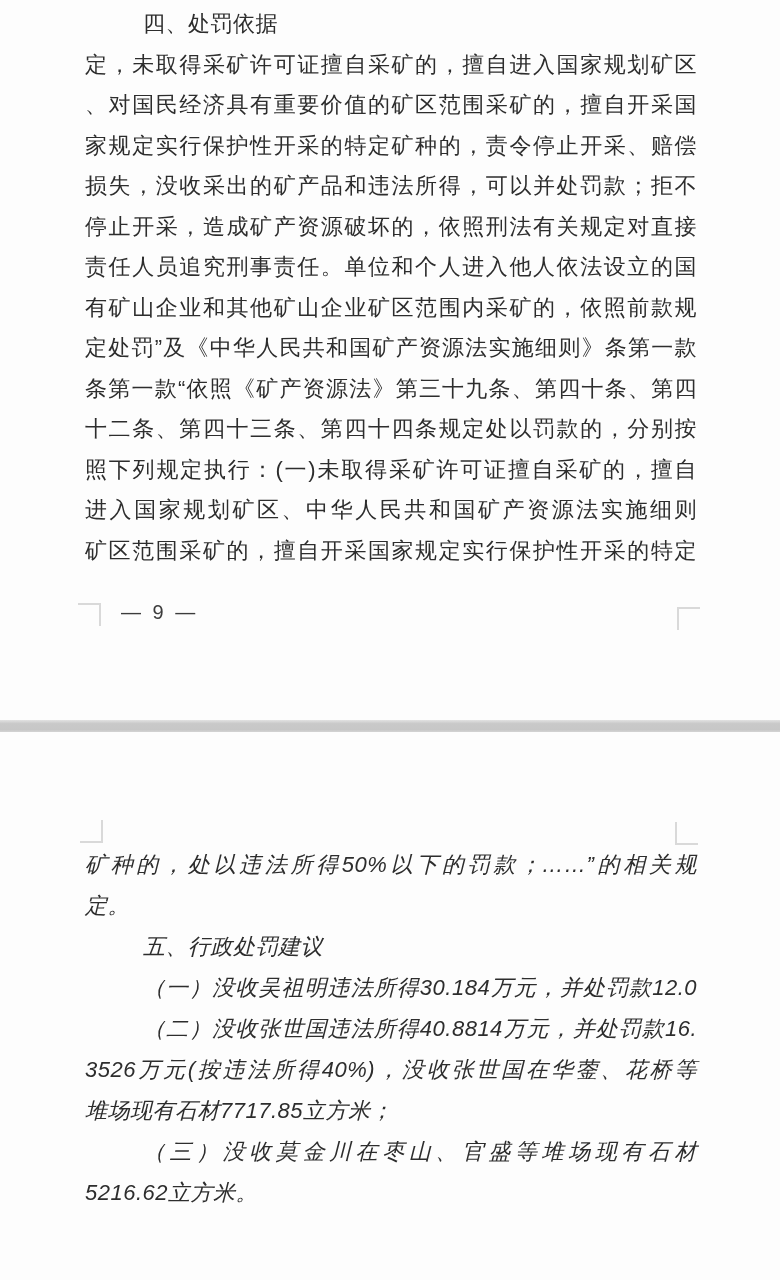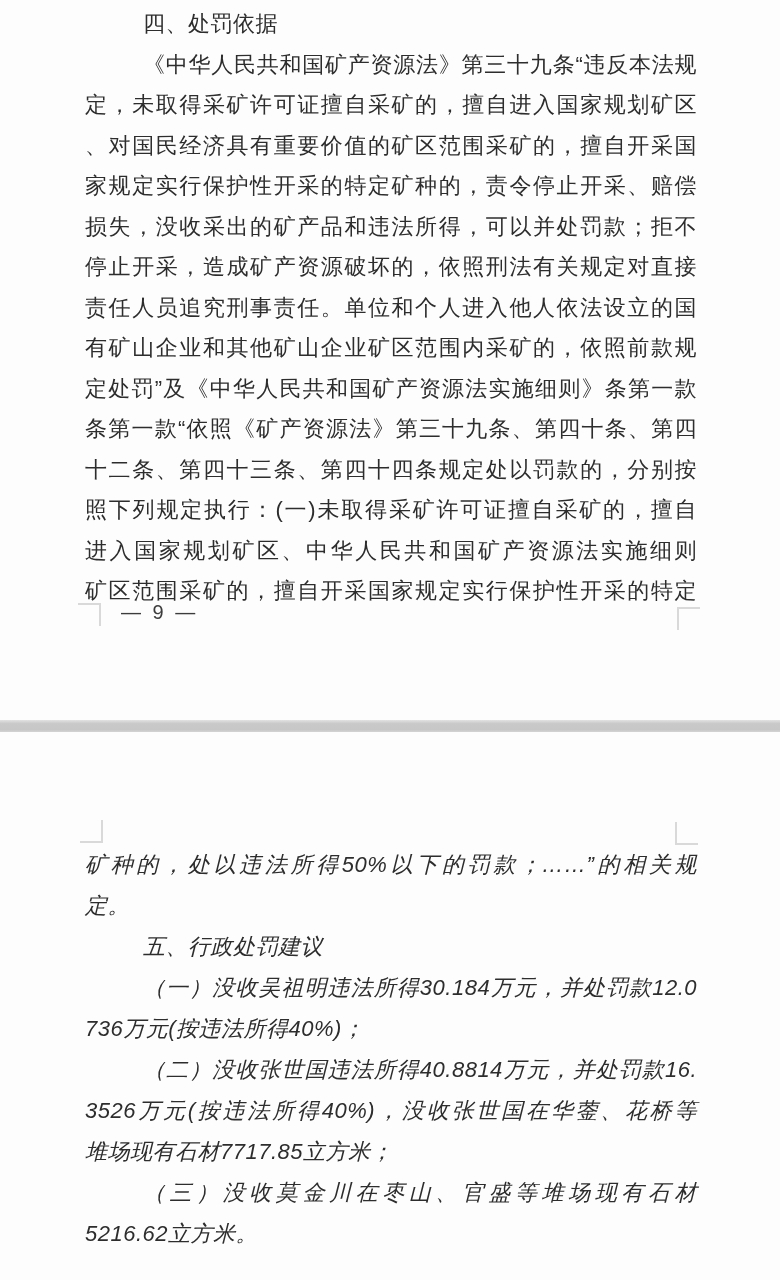--- a/index.html
+++ b/index.html
@@ -81,21 +81,20 @@
   .p2-mark-right { left: 675px; top: 90px; }
 </style>
 </head>
 <body>
 
 <div class="canvas">
 
   <section class="page page-1">
     <div class="textblock">
       <div class="line ind">四、处罚依据</div>
-      <div class="line ind just">《中华人民共和国矿产资源法》第三十九条“违反本法规</div>
       <div class="line just">定，未取得采矿许可证擅自采矿的，擅自进入国家规划矿区</div>
       <div class="line just">、对国民经济具有重要价值的矿区范围采矿的，擅自开采国</div>
       <div class="line just">家规定实行保护性开采的特定矿种的，责令停止开采、赔偿</div>
       <div class="line just">损失，没收采出的矿产品和违法所得，可以并处罚款；拒不</div>
       <div class="line just">停止开采，造成矿产资源破坏的，依照刑法有关规定对直接</div>
       <div class="line just">责任人员追究刑事责任。单位和个人进入他人依法设立的国</div>
       <div class="line just">有矿山企业和其他矿山企业矿区范围内采矿的，依照前款规</div>
       <div class="line just">定处罚”及《中华人民共和国矿产资源法实施细则》条第一款</div>
       <div class="line just">条第一款“依照《矿产资源法》第三十九条、第四十条、第四</div>
       <div class="line just">十二条、第四十三条、第四十四条规定处以罚款的，分别按</div>
@@ -114,21 +113,20 @@
 
   <section class="page page-2">
     <div class="corner br p2-mark-left"></div>
     <div class="corner bl p2-mark-right"></div>
 
     <div class="textblock">
       <div class="line just">矿种的，处以违法所得50%以下的罚款；……”的相关规</div>
       <div class="line">定。</div>
       <div class="line ind">五、行政处罚建议</div>
       <div class="line ind just">（一）没收吴祖明违法所得30.184万元，并处罚款12.0</div>
-      <div class="line">736万元(按违法所得40%)；</div>
       <div class="line ind just">（二）没收张世国违法所得40.8814万元，并处罚款16.</div>
       <div class="line just">3526万元(按违法所得40%)，没收张世国在华蓥、花桥等</div>
       <div class="line">堆场现有石材7717.85立方米；</div>
       <div class="line ind just">（三）没收莫金川在枣山、官盛等堆场现有石材</div>
       <div class="line">5216.62立方米。</div>
     </div>
   </section>
 
 </div>
 

